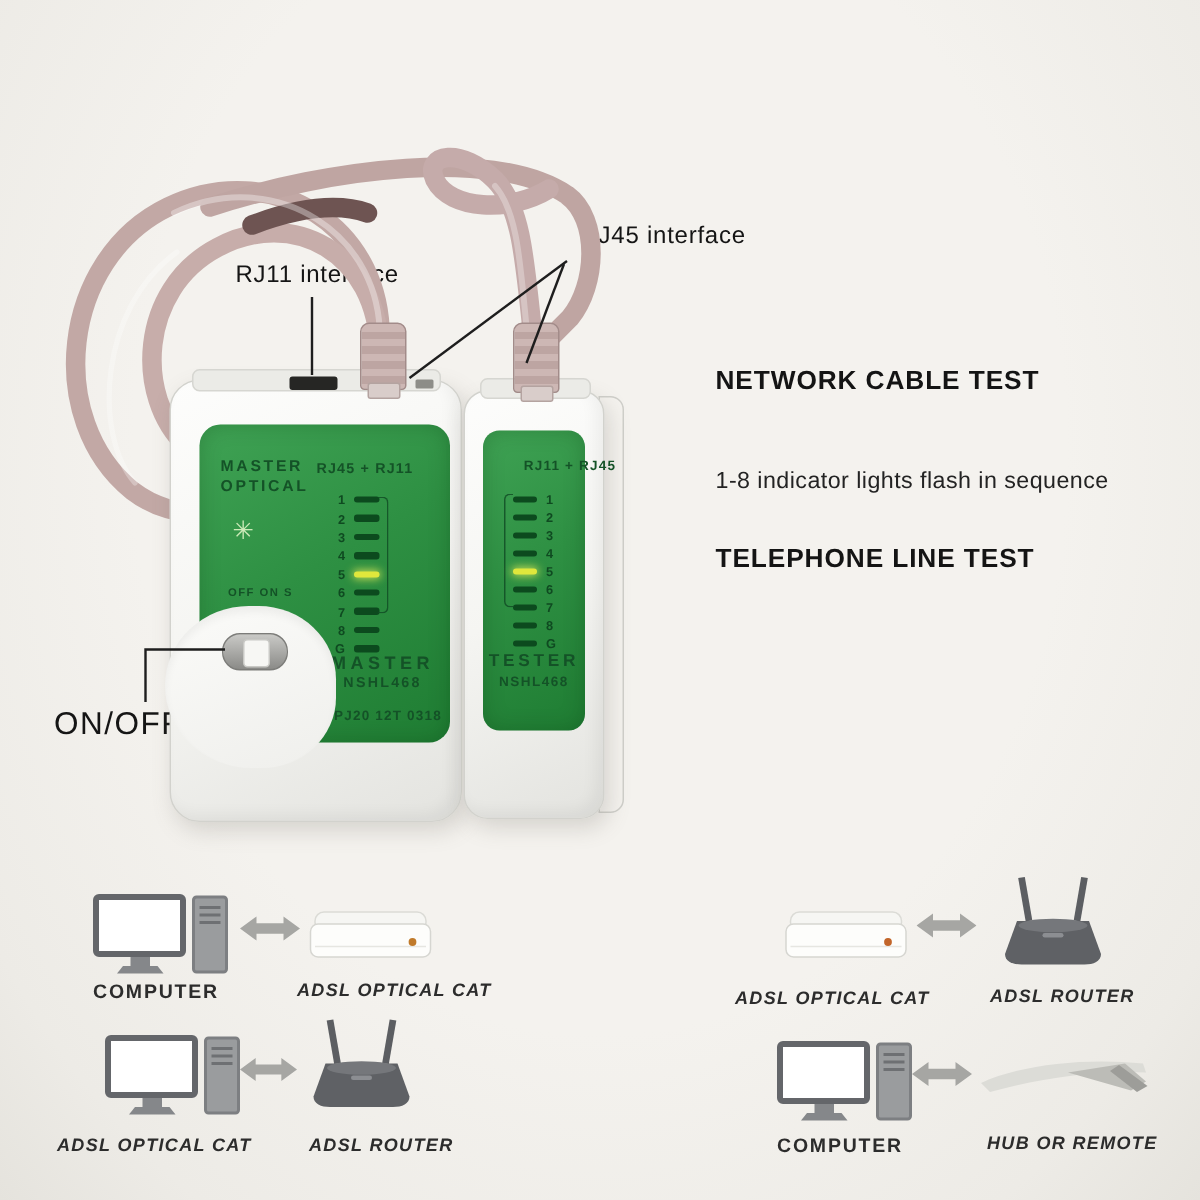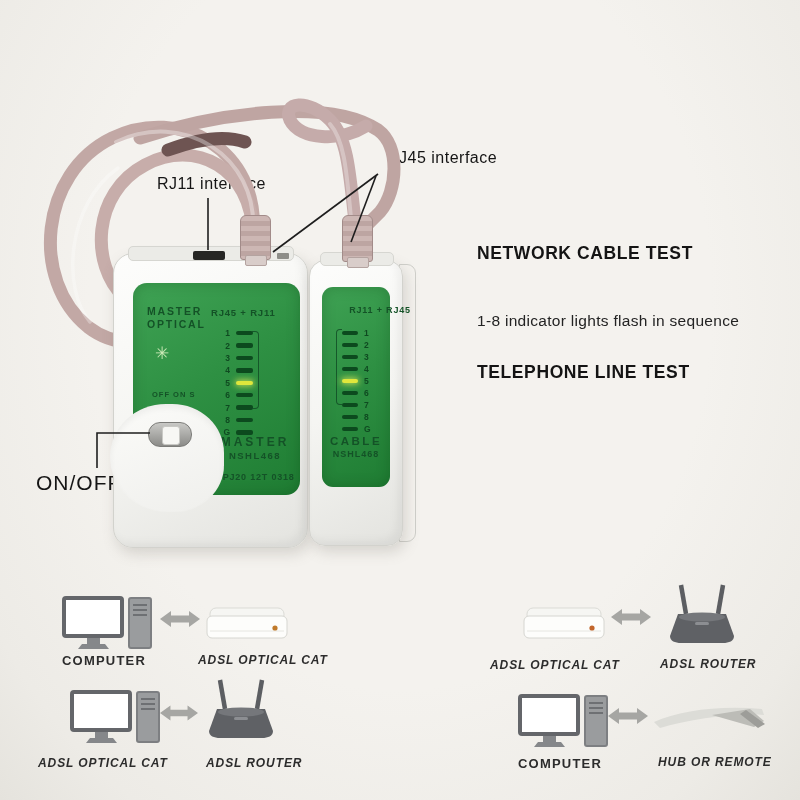--- a/index.html
+++ b/index.html
@@ -241,21 +241,21 @@
         </div>
       <div class="led-row">
           <span class="led-bar"></span>
           <span class="led-num">8</span>
         </div>
       <div class="led-row">
           <span class="led-bar"></span>
           <span class="led-num">G</span>
         </div>
     </div>
-    <div class="pg r-role">CABLE</div>
+    <div class="pg r-role">TESTER</div>
     <div class="pg r-model">NSHL468</div>
   </div>
 
   <div class="abs plug plug-main">
       <div class="plug-tab"></div>
     </div>
   <div class="abs plug plug-remote">
       <div class="plug-tab"></div>
     </div>
 

